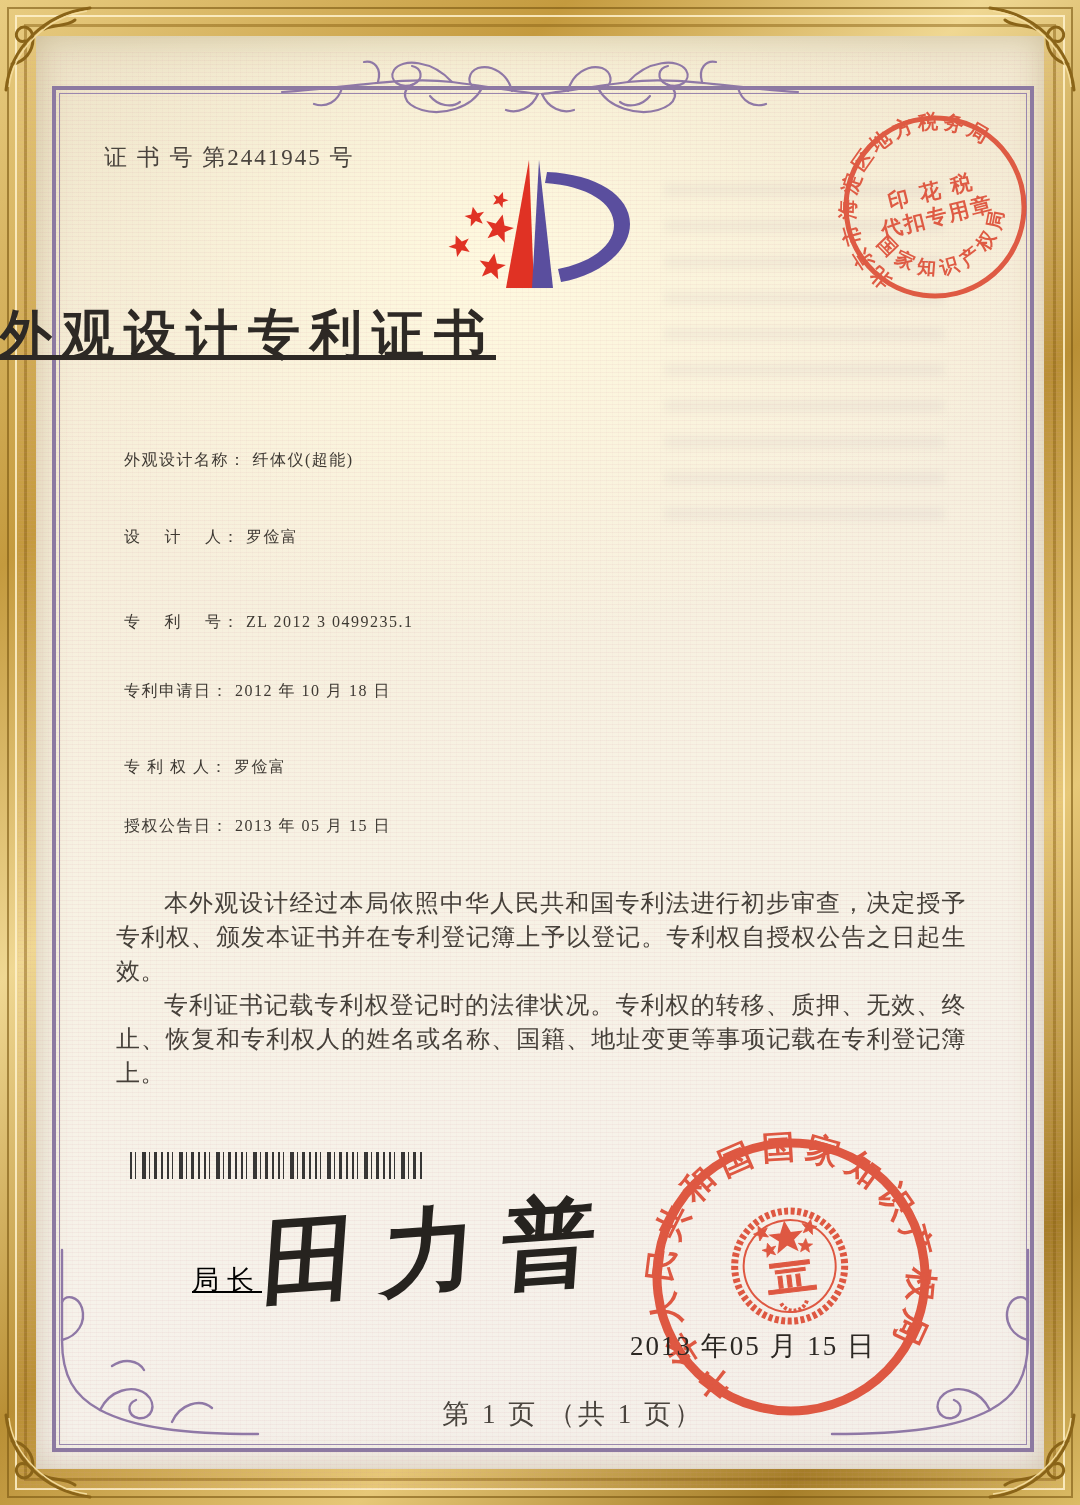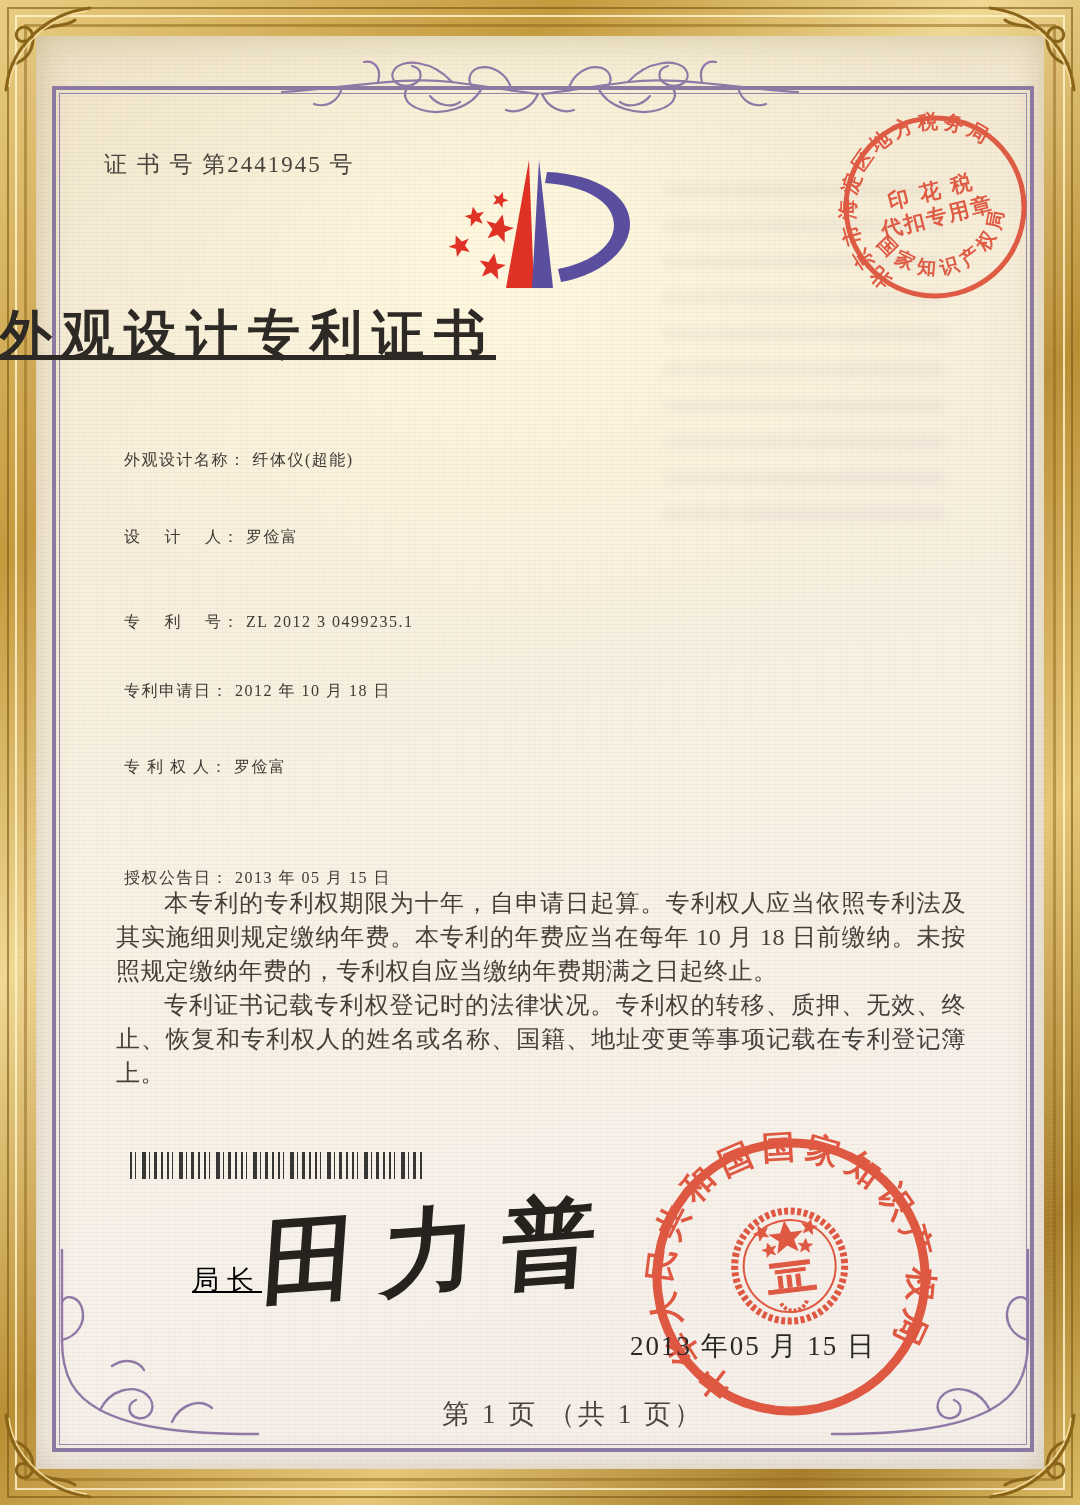--- a/index.html
+++ b/index.html
@@ -42,29 +42,29 @@
     filter:blur(4px);pointer-events:none;
   }
   
   .pborder{position:absolute;left:52px;top:86px;width:974px;height:1358px;border:4px solid #8c79a1;}
   .pborder-inner{position:absolute;inset:3px;border:1px solid #9a87ae;}
   
   .orn-top{position:absolute;left:50%;top:48px;transform:translateX(-50%);z-index:2;}
   .orn-bl{position:absolute;left:54px;top:1248px;z-index:2;}
   .orn-br{position:absolute;left:826px;top:1248px;transform:scaleX(-1);z-index:1;}
   
-  .cert-no{position:absolute;left:104px;top:142px;font-size:23px;letter-spacing:2px;color:#4a443e;margin-top:7px;}
+  .cert-no{position:absolute;left:104px;top:142px;font-size:23px;letter-spacing:2px;color:#4a443e;}
   .logo{position:absolute;left:420px;top:148px;z-index:2;}
   .title{
     position:absolute;left:0;top:300px;width:100%;text-align:left;
     font-size:52px;font-weight:700;letter-spacing:10px;color:#2d2925;text-decoration:underline;
   }
   .field{position:absolute;left:124px;font-size:16px;color:#3e3933;letter-spacing:1.5px;white-space:nowrap;}
   .field .val{margin-left:6px;}
-  .f0{top:450px;} .f1{top:527px;} .f2{top:612px;} .f3{top:681px;} .f4{top:757px;} .f5{top:868px;}
+  .f0{top:450px;} .f1{top:527px;} .f2{top:612px;} .f3{top:681px;} .f4{top:757px;} .f5{top:816px;}
   .paras{position:absolute;left:116px;top:886px;width:850px;font-size:24px;line-height:34px;color:#46403a;text-align:justify;letter-spacing:.5px;}
   .paras p{margin:0;text-indent:2em;}
   .barcode{
     position:absolute;left:130px;top:1152px;width:292px;height:27px;opacity:.88;
     background:
       repeating-linear-gradient(90deg,#1d1d1d 0 2px,transparent 2px 5px,#1d1d1d 5px 6px,transparent 6px 12px,#1d1d1d 12px 16px,transparent 16px 19px,#1d1d1d 19px 20px,transparent 20px 24px,#1d1d1d 24px 27px,transparent 27px 31px,#1d1d1d 31px 33px,transparent 33px 37px);
   }
   .signer-title{position:absolute;left:192px;top:1262px;font-size:27px;letter-spacing:8px;color:#000000;text-decoration:underline;}
   .signature{
     position:absolute;left:262px;top:1188px;font-size:94px;font-weight:700;color:#26231f;
@@ -195,21 +195,21 @@
   <span>专利申请日：</span><span class="val">2012 年 10 月 18 日</span>
 </div>
 <div class="field f4">
   <span>专 利 权 人：</span><span class="val">罗俭富</span>
 </div>
 <div class="field f5">
   <span>授权公告日：</span><span class="val">2013 年 05 月 15 日</span>
 </div>
 
 <div class="paras">
-  <p>本专利的专利权期限为十年，自申请日起算。专利权人应当依照专利法及其实施细则规定缴纳年费。本专利的年费应当在每年 10 月 18 日前缴纳。未按照规定缴纳年费的，专利权自应当缴纳年费期满之日起终止。</p>
+  <p>本外观设计经过本局依照中华人民共和国专利法进行初步审查，决定授予专利权、颁发本证书并在专利登记簿上予以登记。专利权自授权公告之日起生效。</p>
   <p>专利证书记载专利权登记时的法律状况。专利权的转移、质押、无效、终止、恢复和专利权人的姓名或名称、国籍、地址变更等事项记载在专利登记簿上。</p>
 </div>
 
 <div class="barcode"></div>
 
 <div class="signer-title">局长</div>
 <div class="signature">田力普</div>
 
 <svg class="seal" viewBox="0 0 302 302">
   <defs>

